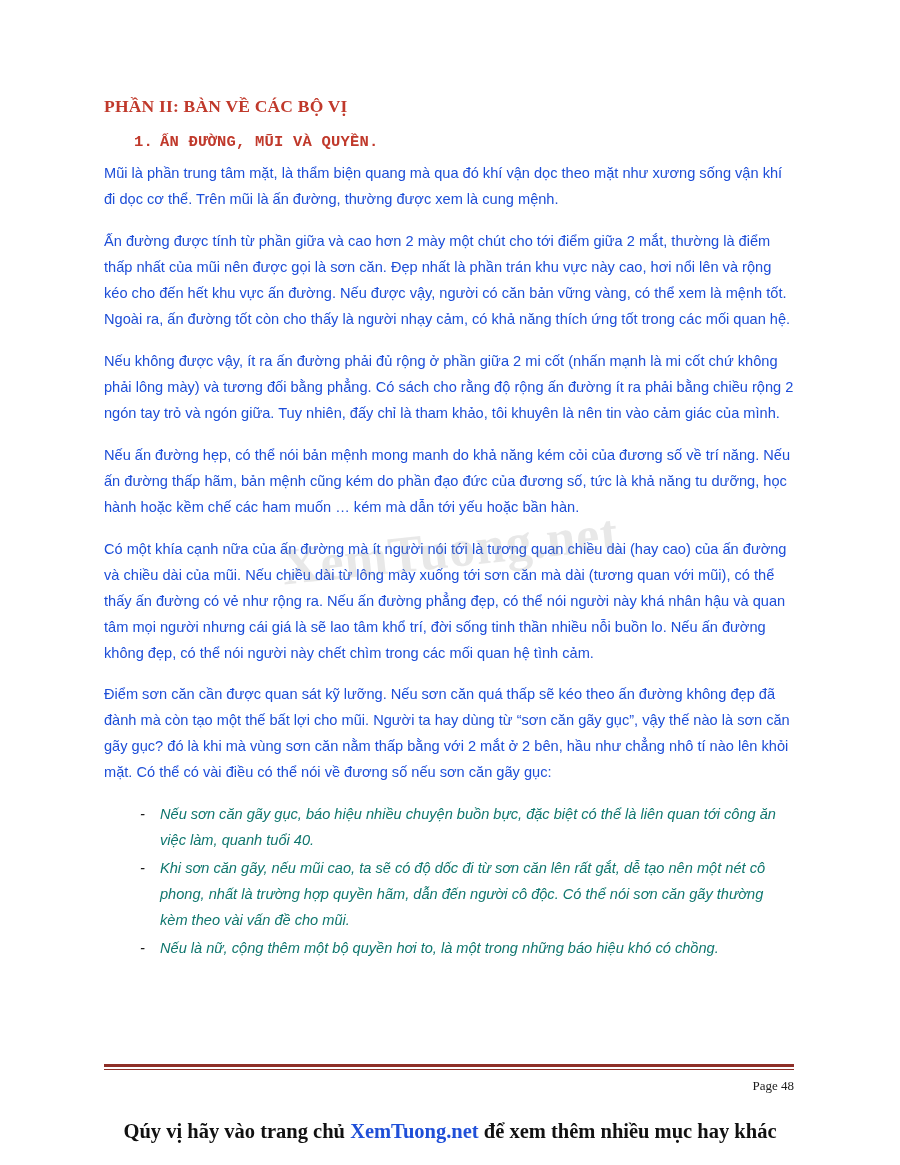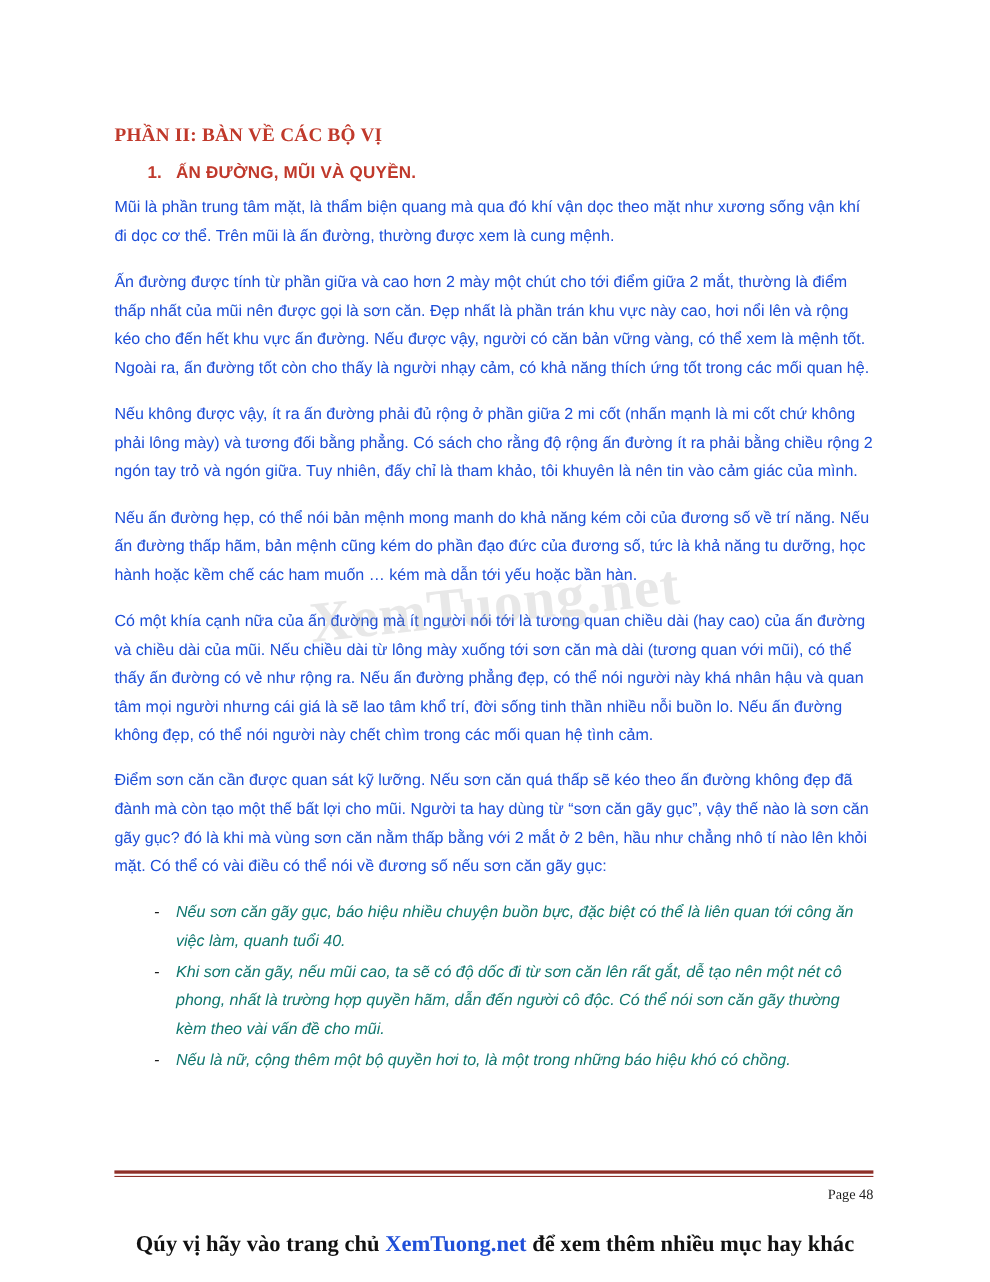--- a/index.html
+++ b/index.html
@@ -18,21 +18,20 @@
     width: 900px;
     height: 1165px;
     box-sizing: border-box;
     background: #fff;
   }
   .content {
     position: absolute;
     left: 104px;
     top: 96px;
     width: 690px;
-    margin-top: 16px;
   }
   .watermark {
     position: absolute;
     left: 140px;
     top: 520px;
     width: 620px;
     text-align: center;
     font-family: "Liberation Serif", serif;
     font-size: 52px;
     font-weight: bold;
@@ -45,21 +44,21 @@
   }
   .part-title {
     font-family: "Liberation Serif", serif;
     font-size: 17.5px;
     font-weight: bold;
     color: #c0392b;
     margin: 0 0 16px 0;
     letter-spacing: 0.2px;
   }
   .sec-title {
-    font-family: Liberation Sans, sans-serif;
+    font-family: Liberation Mono, monospace;
     font-size: 15.5px;
     font-weight: bold;
     color: #c0392b;
     margin: 0 0 10px 30px;
     letter-spacing: 0.2px;
   }
   .sec-title .num {
     display: inline-block;
     width: 26px;
   }

